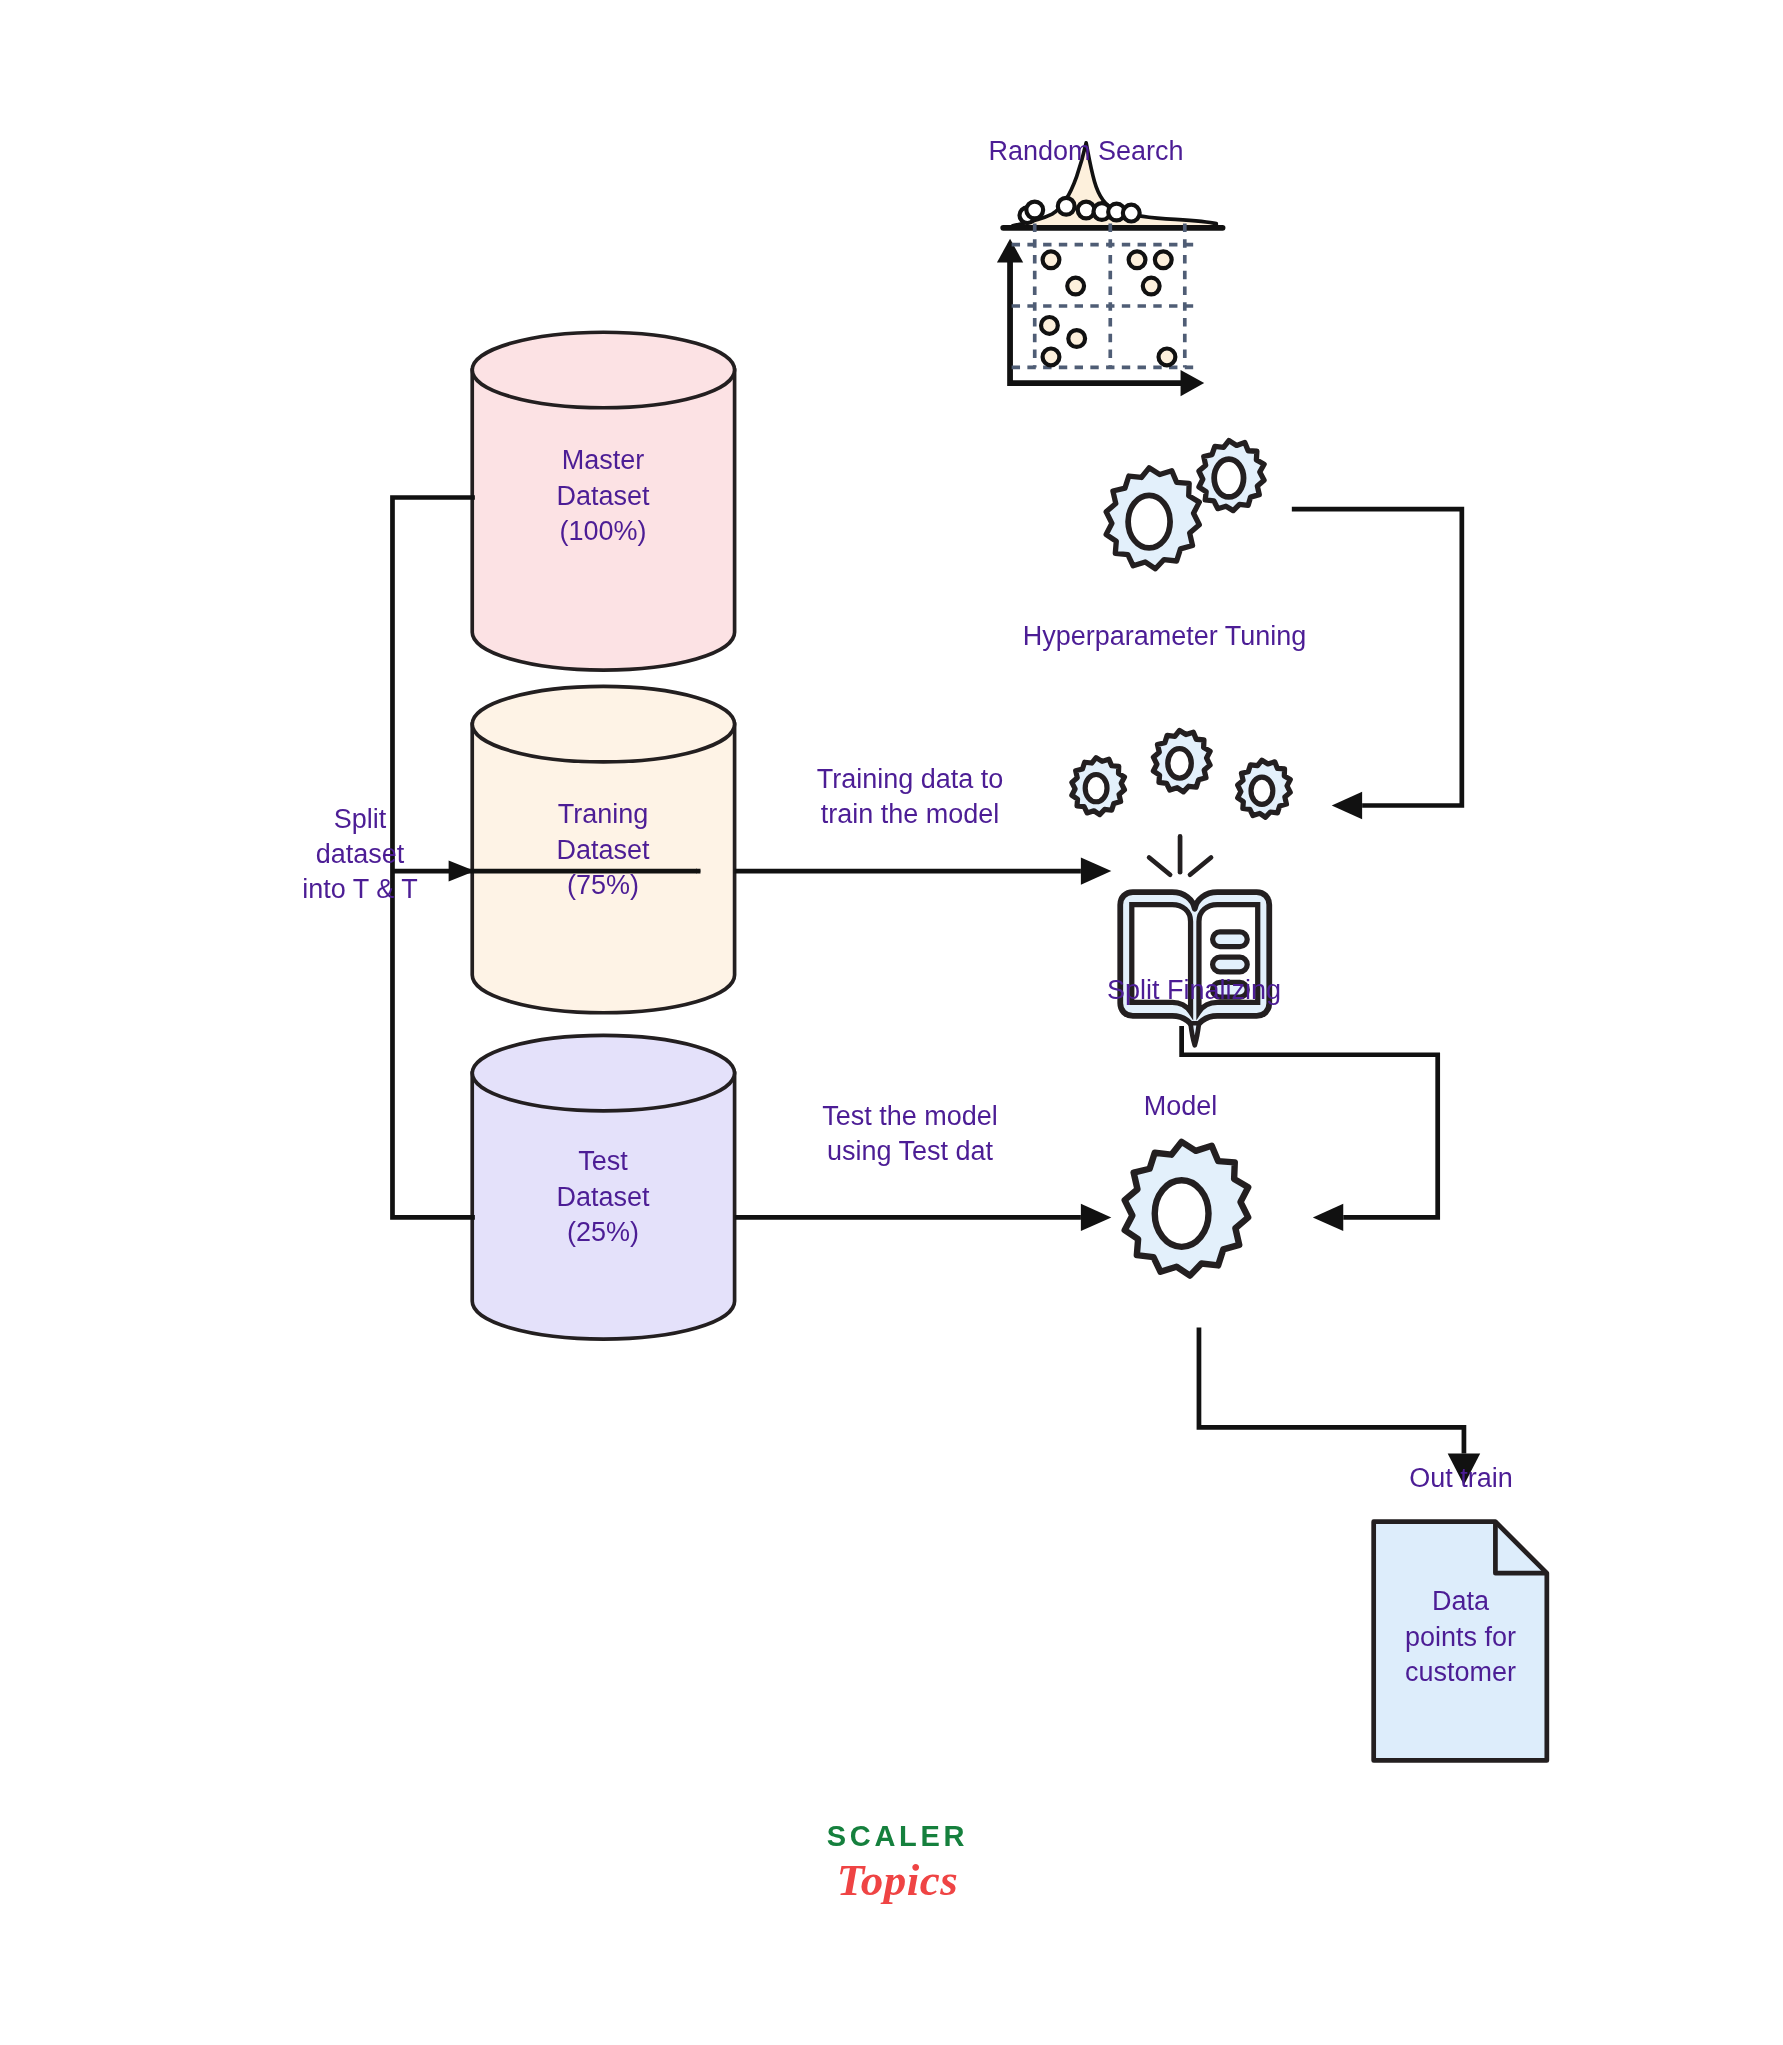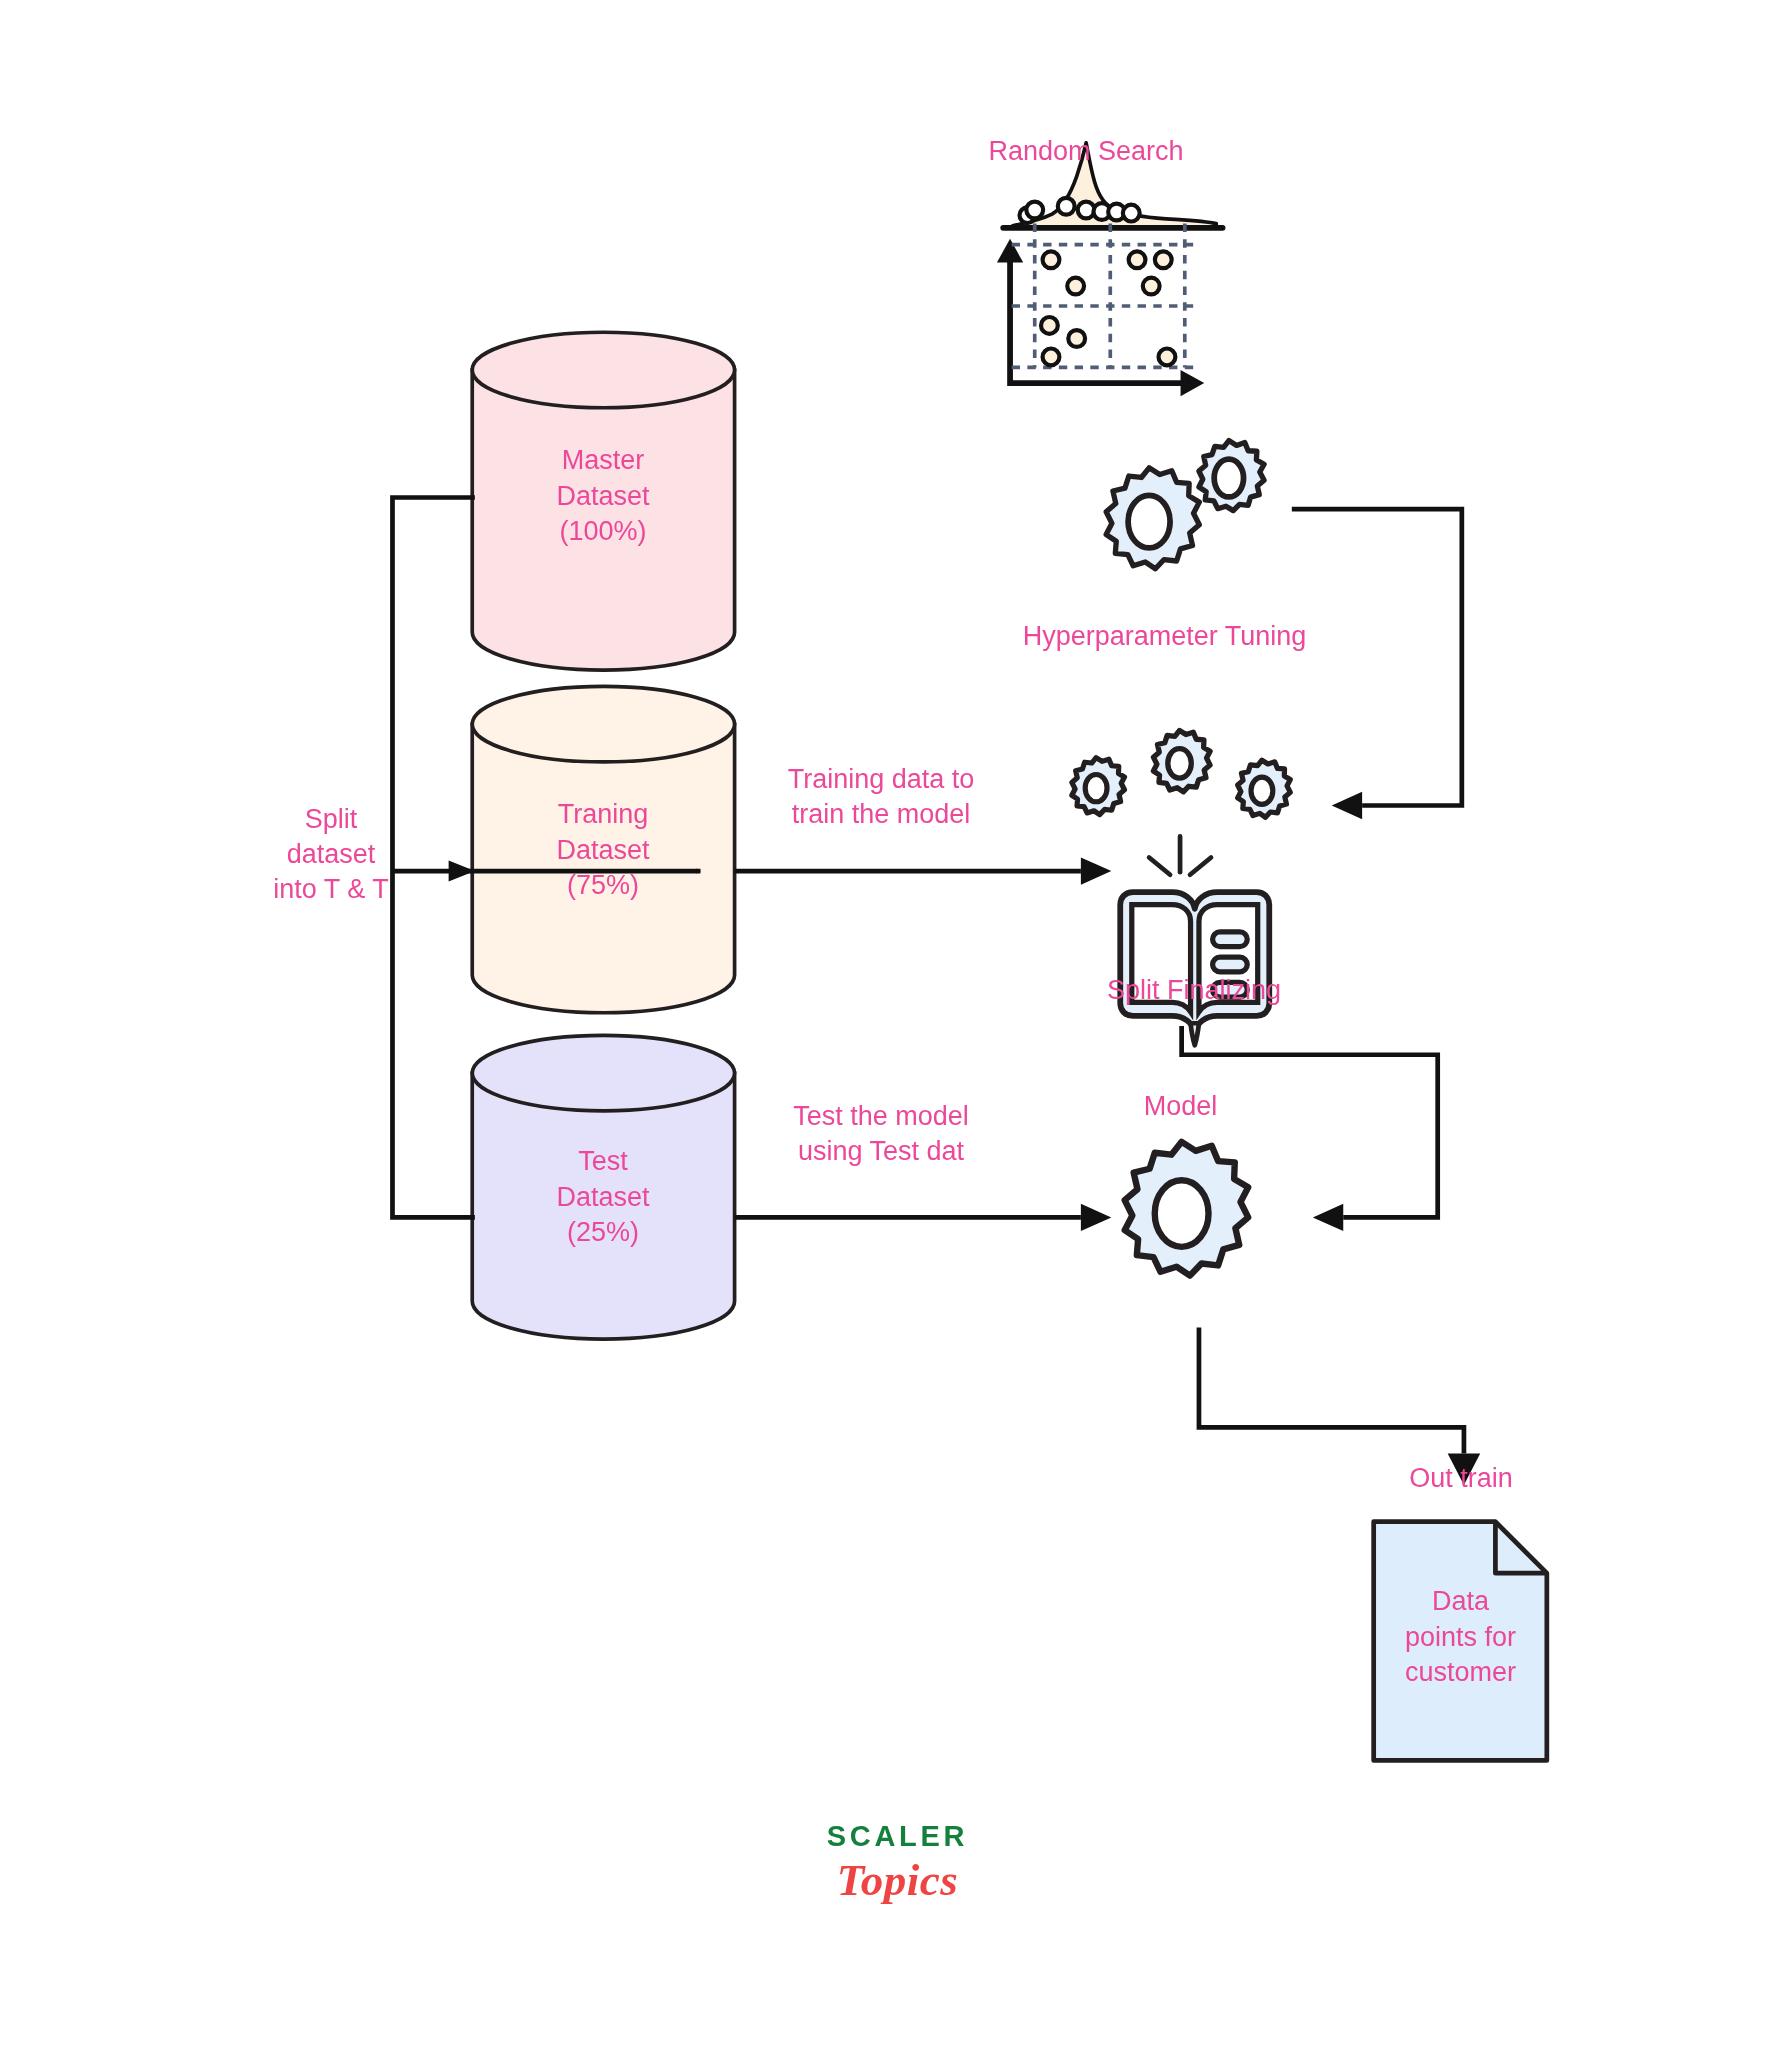--- a/index.html
+++ b/index.html
@@ -19,34 +19,35 @@
   }
   .svg-layer {
     position: absolute;
     left: 0;
     top: 0;
     width: 1784px;
     height: 2046px;
   }
   .lbl {
     position: absolute;
-    color: #ec4899;
+    color: #4c1d95;
     font-family: "Liberation Sans", sans-serif;
     line-height: 1.30;
     text-align: center;
     white-space: pre-line;
     pointer-events: none;
   }
   .cyl-label {
     font-size: 27px;
     line-height: 1.32;
   }
   .flow-label {
     font-size: 27px;
     line-height: 1.30;
+    padding-left: 29px;
   }
   .section-title {
     font-size: 27px;
   }
   .doc-label {
     font-size: 27px;
     line-height: 1.32;
   }
   .logo {
     position: absolute;

